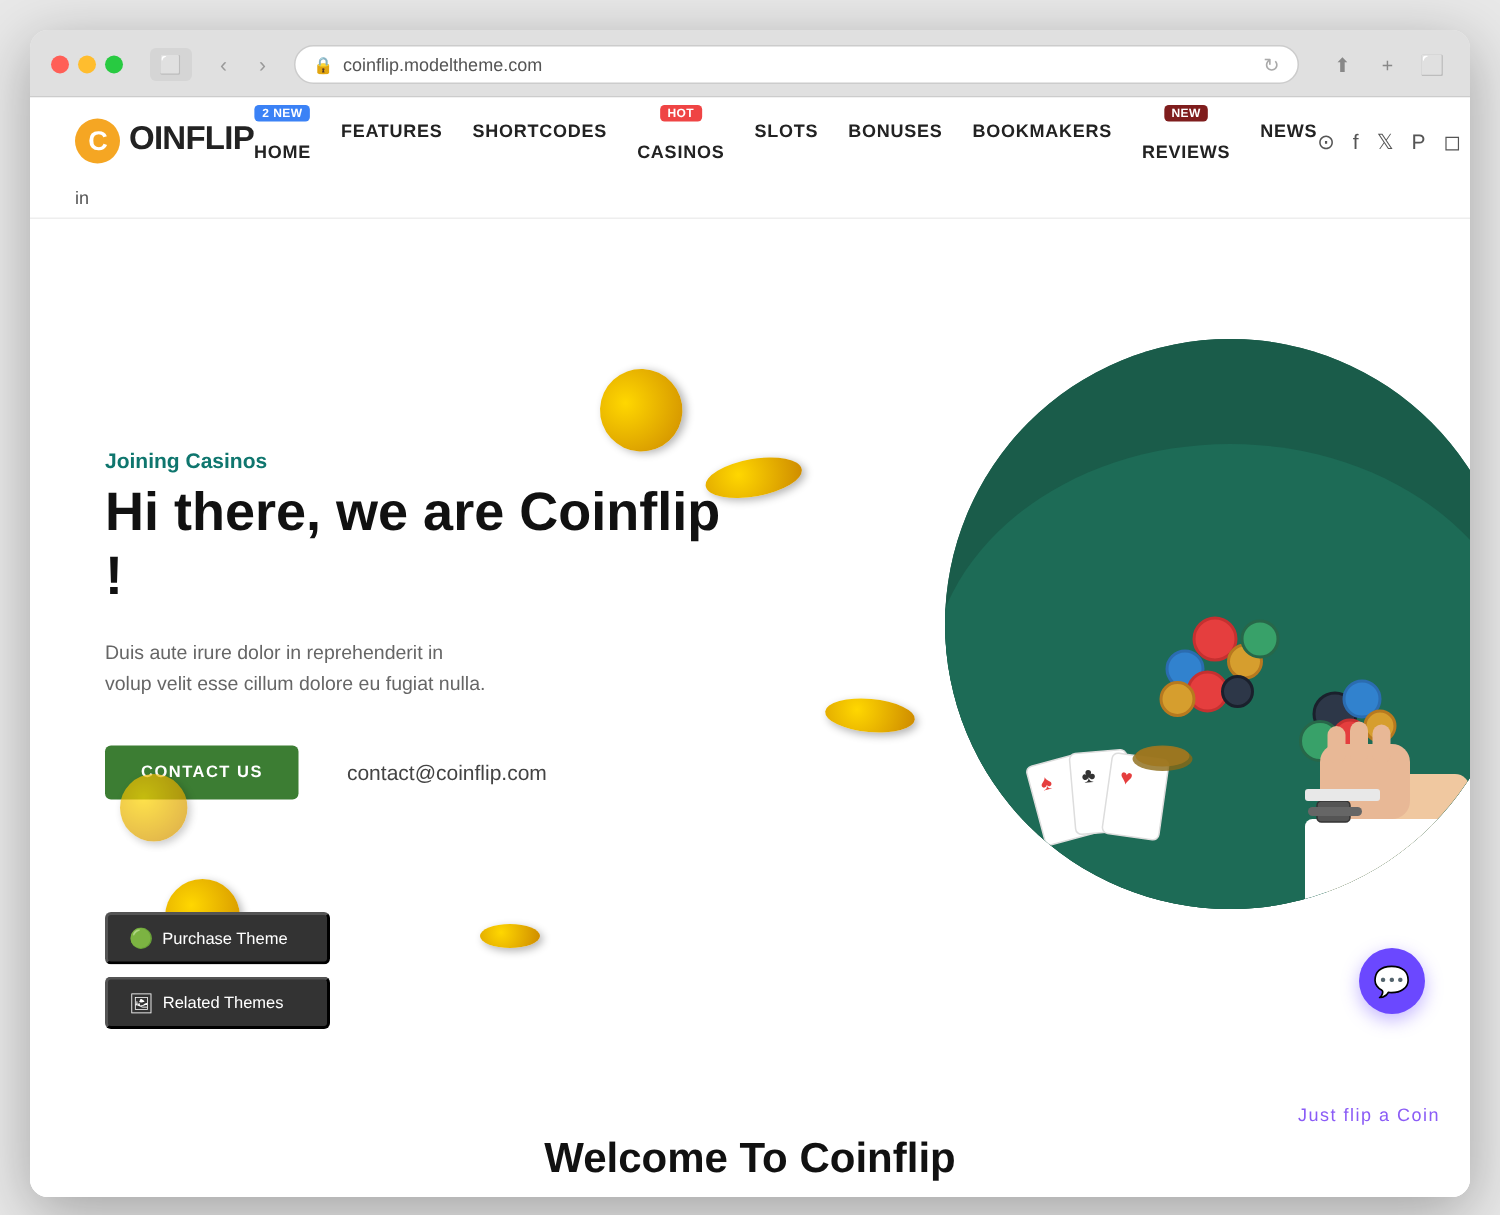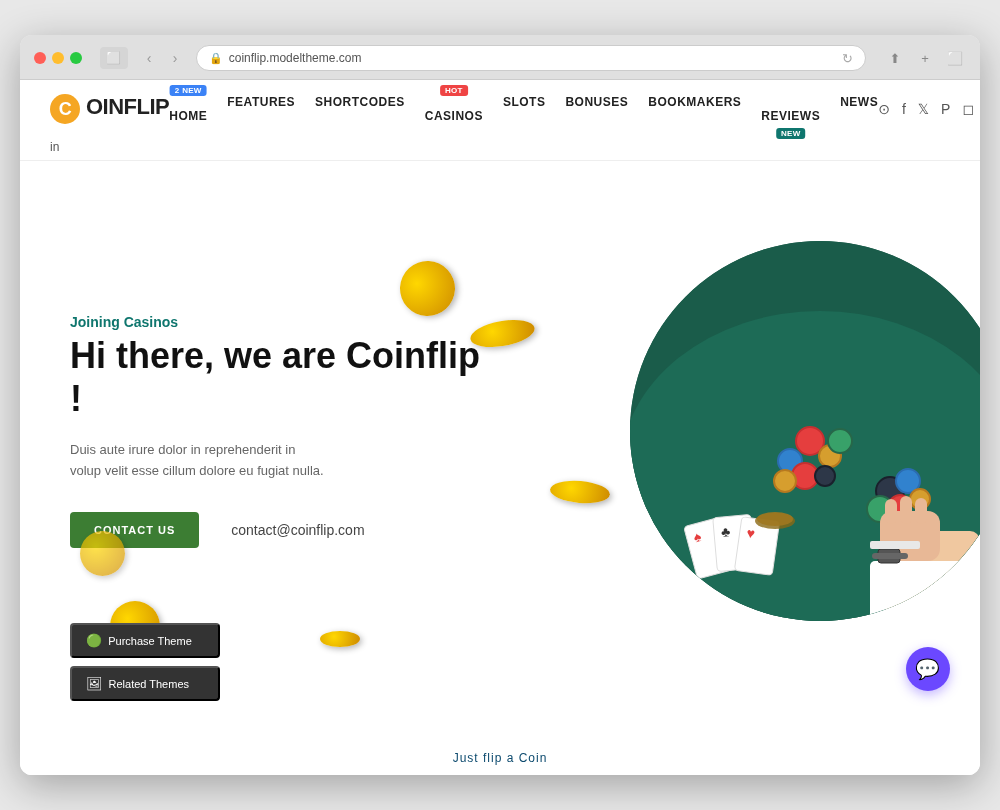--- a/index.html
+++ b/index.html
@@ -188,21 +188,21 @@
       padding: 1px 5px;
       border-radius: 3px;
       font-size: 8px;
       font-weight: 700;
       letter-spacing: 0.3px;
       white-space: nowrap;
     }
 
     .badge-blue { background: #3b82f6; color: white; }
     .badge-red { background: #ef4444; color: white; }
-    .badge-green { background: #0f766e; color: white; margin-top: 43px; }
+    .badge-green { background: #7f1d1d; color: white; }
 
     .social-icons {
       display: flex;
       gap: 12px;
       align-items: center;
     }
 
     .social-icon {
       color: #555;
       font-size: 14px;
@@ -397,22 +397,23 @@
 
     
     .section-intro {
       text-align: center;
       padding: 30px 20px 10px;
       background: white;
     }
 
     .section-label {
       font-size: 12px;
-      color: #0c4a6e;
+      color: #8b5cf6;
       letter-spacing: 1px;
+      text-align: right;
     }
 
     .section-title {
       font-size: 28px;
       font-weight: 900;
       color: #111;
       margin-top: 6px;
     }
 
     
@@ -603,16 +604,17 @@
         </button>
       </div>
 
       <div class="chat-btn">
         <span>💬</span>
       </div>
     </div>
 
     <div class="section-intro">
       <p class="section-label">Just flip a Coin</p>
+      <h2 class="section-title">Welcome To Coinflip</h2>
     </div>
 
   </div>
 </div>
 
 </body></html>

